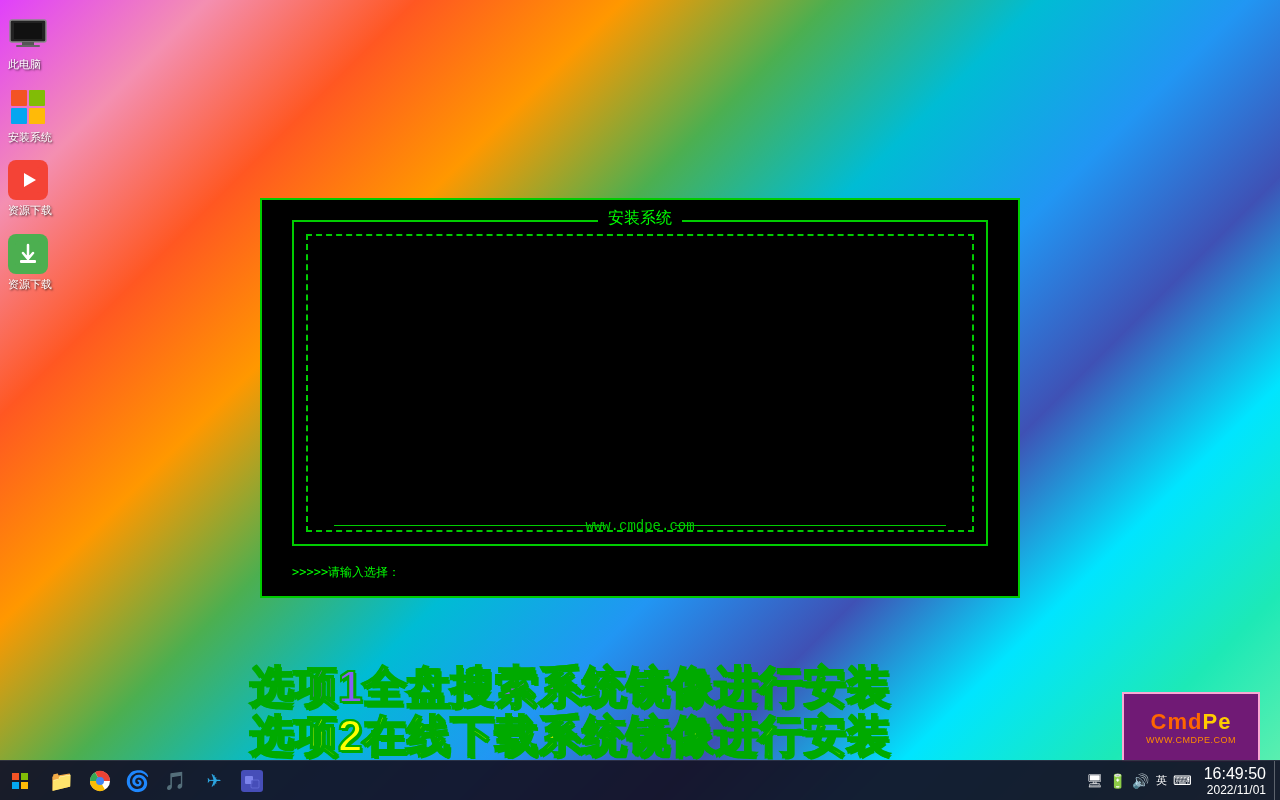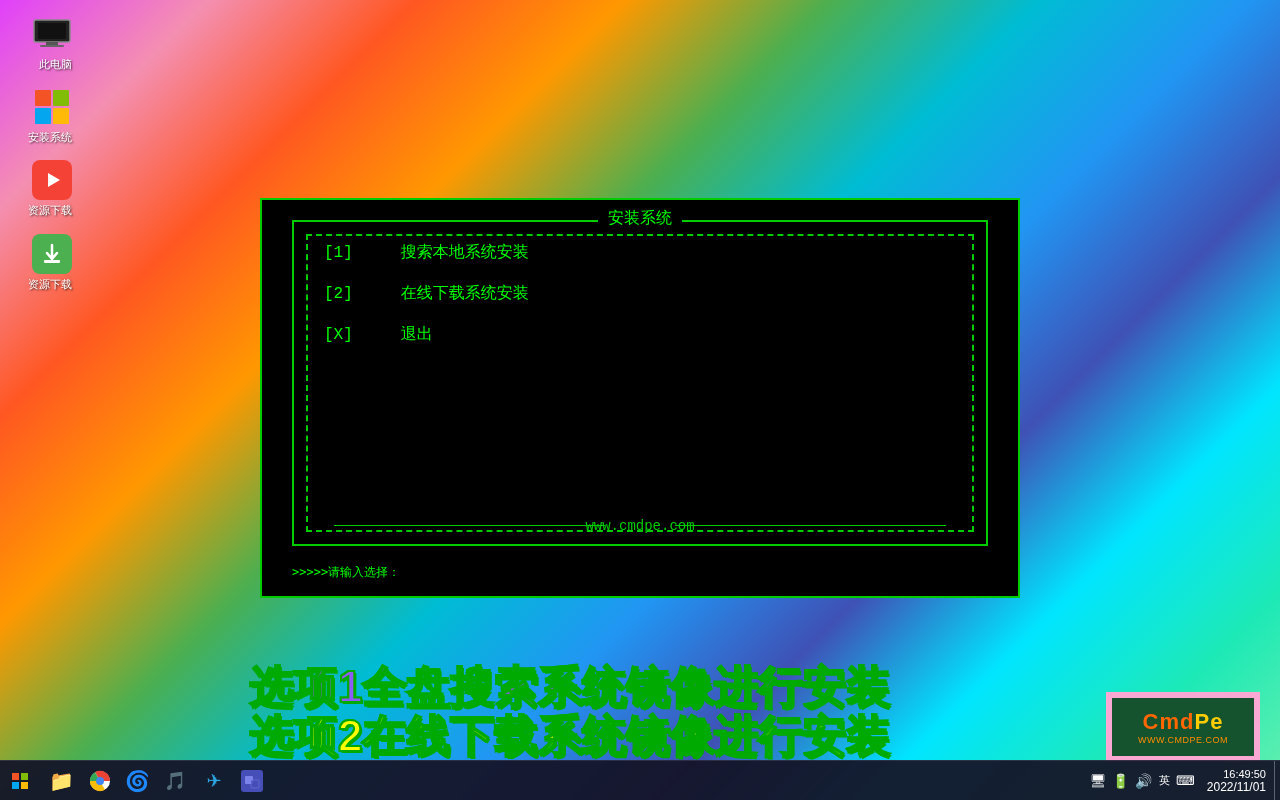--- a/index.html
+++ b/index.html
@@ -38,21 +38,21 @@
       flex-direction: column;
       align-items: center;
       padding-top: 8px;
       gap: 4px;
       z-index: 10;
     }
 
     .desktop-icon {
       display: flex;
       flex-direction: column;
-      align-items: flex-end;
+      align-items: flex-start;
       width: 72px;
       padding: 6px 4px;
       cursor: pointer;
       border-radius: 4px;
     }
 
     .icon-img {
       width: 40px;
       height: 40px;
       display: flex;
@@ -254,24 +254,24 @@
       text-shadow: 2px 2px 0 #00aa00, -1px -1px 0 #00aa00;
       line-height: 1.1;
       font-family: 'Microsoft YaHei', sans-serif;
     }
 
     
     .cmdpe-logo {
       position: absolute;
       bottom: 38px;
       right: 20px;
-      width: 154px;
+      width: 138px;
       height: 70px;
-      background: #14532d;
-      border: 6px solid #f9a8d4;
+      background: #701a75;
+      border: 2px solid #f9a8d4;
       display: flex;
       flex-direction: column;
       align-items: center;
       justify-content: center;
       z-index: 30;
     }
 
     .cmdpe-top {
       color: #ff6600;
       font-size: 22px;
@@ -372,21 +372,21 @@
 
     .taskbar-clock {
       display: flex;
       flex-direction: column;
       align-items: flex-end;
       margin-right: 8px;
     }
 
     .clock-time {
       color: white;
-      font-size: 11px;
+      font-size: 16px;
     }
 
     .clock-date {
       color: white;
       font-size: 12px;
     }
 
     .taskbar-show-desktop {
       width: 6px;
       height: 40px;
@@ -475,37 +475,20 @@
 </div>
 
 <div class="terminal-window">
   <div class="terminal-inner">
 
     <div class="menu-box">
       <span class="menu-title">安装系统</span>
 
       <div class="menu-dashed"></div>
 
-      <div class="menu-items">
-        <div class="menu-item">
-          <span>[1]</span>
-          &nbsp;&nbsp;&nbsp;
-          <span>搜索本地系统安装</span>
-        </div>
-        <div class="menu-item">
-          <span>[2]</span>
-          &nbsp;&nbsp;&nbsp;
-          <span>在线下载系统安装</span>
-        </div>
-        <div class="menu-item">
-          <span>[X]</span>
-          &nbsp;&nbsp;&nbsp;
-          <span>退出</span>
-        </div>
-      </div>
 
       <div class="website-underline-left"></div>
       <span class="website-label">www.cmdpe.com</span>
       <div class="website-underline-right"></div>
     </div>
 
     <div class="prompt-line">&gt;&gt;&gt;&gt;&gt;请输入选择：</div>
   </div>
 </div>
 

